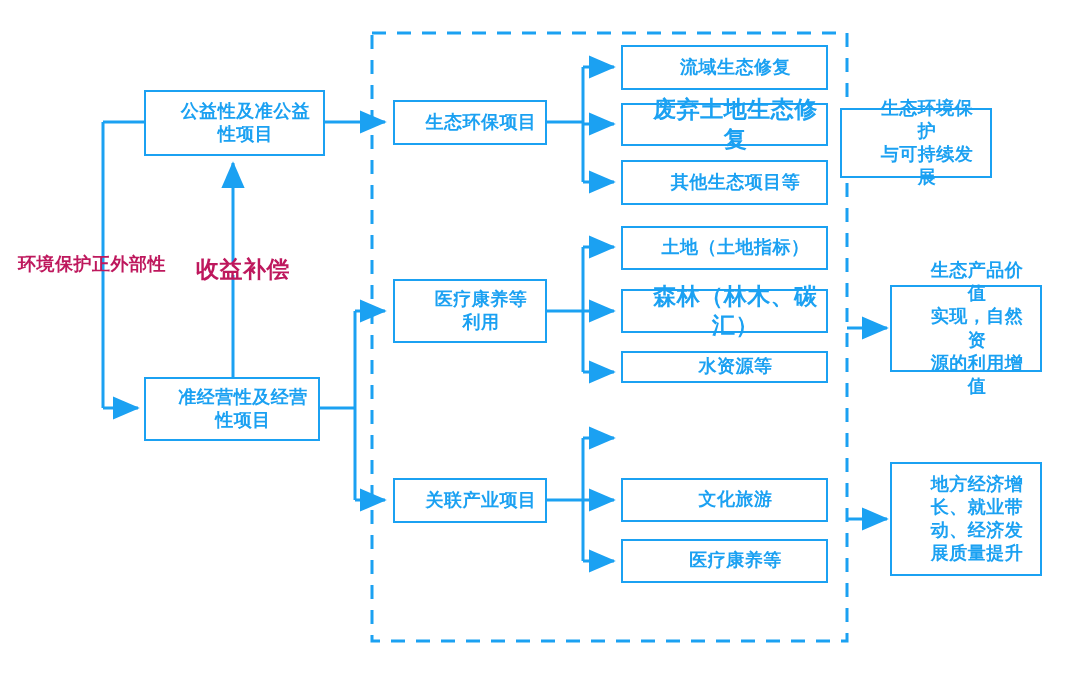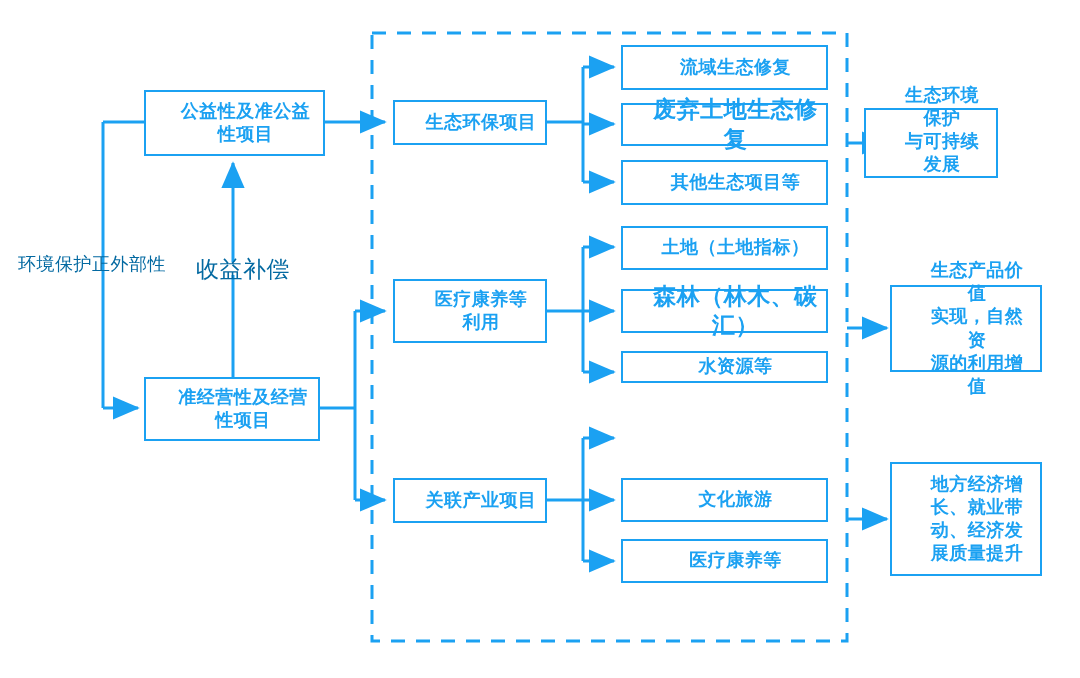--- a/index.html
+++ b/index.html
@@ -41,22 +41,22 @@
   }
   .node-label {
     display: block;
     width: 100%;
     padding: 0 8px;
     box-sizing: border-box;
     margin-left: 22px;
   }
   .free-text {
     position: absolute;
-    color: #0369a1;
-    font-weight: normal;
+    color: #be185d;
+    font-weight: bold;
     white-space: nowrap;
     letter-spacing: 0.5px;
   }
   .t-17 { font-size: 23px; }
   .t-18 { font-size: 18px; }
 </style>
 </head>
 <body>
 
 <div id="diagram-root">
@@ -158,21 +158,21 @@
     <span class="node-label">水资源等</span>
   </div>
 
   <div class="node-box t-18" style="left:621px; top:478px; width:207px; height:44px;">
     <span class="node-label">文化旅游</span>
   </div>
   <div class="node-box t-18" style="left:621px; top:539px; width:207px; height:44px;">
     <span class="node-label">医疗康养等</span>
   </div>
 
-  <div class="node-box t-18" style="left:864px; top:108px; width:134px; height:70px;align-items:flex-end;">
+  <div class="node-box t-18" style="left:840px; top:108px; width:152px; height:70px;">
     <span class="node-label"><span>生态环境保护</span><br><span>与可持续发展</span></span>
   </div>
 
   <div class="node-box t-18" style="left:890px; top:285px; width:152px; height:87px;">
     <span class="node-label"><span>生态产品价值</span><br><span>实现，自然资</span><br><span>源的利用增值</span></span>
   </div>
 
   <div class="node-box t-18" style="left:890px; top:462px; width:152px; height:114px;">
     <span class="node-label"><span>地方经济增</span><br><span>长、就业带</span><br><span>动、经济发</span><br><span>展质量提升</span></span>
   </div>

